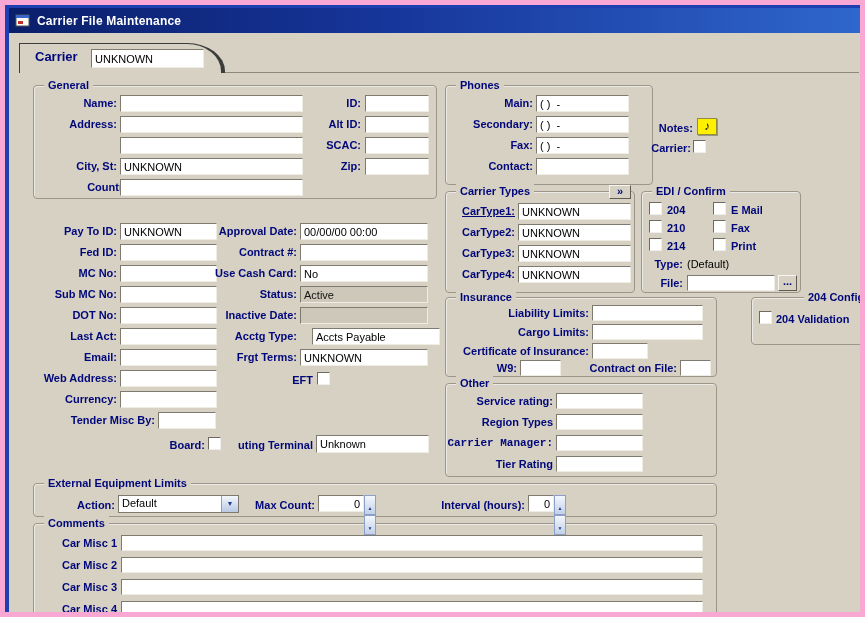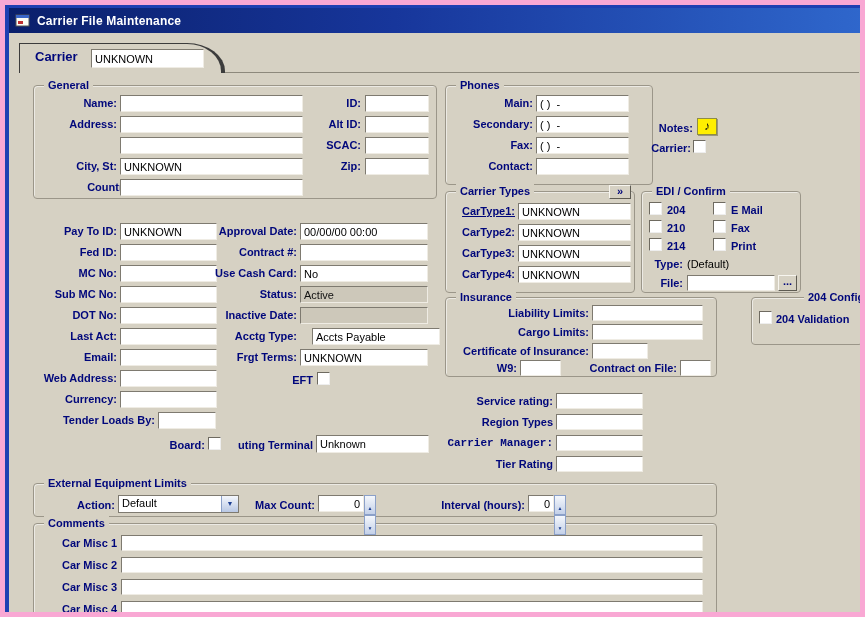--- a/index.html
+++ b/index.html
@@ -159,21 +159,21 @@
   <span class="lbl" style="left:12px;top:304px;width:100px;">DOT No:</span>
   <input class="txt" style="left: 115px; top: 302px; width: 97px; height: 17px;">
   <span class="lbl" style="left:12px;top:325px;width:100px;">Last Act:</span>
   <input class="txt" style="left: 115px; top: 323px; width: 97px; height: 17px;">
   <span class="lbl" style="left:12px;top:346px;width:100px;">Email:</span>
   <input class="txt" style="left: 115px; top: 344px; width: 97px; height: 17px;">
   <span class="lbl" style="left:12px;top:367px;width:100px;">Web Address:</span>
   <input class="txt" style="left: 115px; top: 365px; width: 97px; height: 17px;">
   <span class="lbl" style="left:12px;top:388px;width:100px;">Currency:</span>
   <input class="txt" style="left: 115px; top: 386px; width: 97px; height: 17px;">
-  <span class="lbl" style="left:20px;top:409px;width:130px;">Tender Loads By:</span>
+  <span class="lbl" style="left:20px;top:409px;width:130px;">Tender Misc By:</span>
   <input class="txt" style="left: 153px; top: 407px; width: 58px; height: 17px;">
   <span class="lbl" style="left:140px;top:434px;width:60px;">Board:</span>
   <div class="cb" style="left:203px;top:432px;"></div>
   <span class="lbl" style="left:220px;top:434px;width:88px;">uting Terminal</span>
   <input class="txt" style="left: 311px; top: 430px; width: 113px; height: 18px;" value="Unknown">
 
   <span class="lbl" style="left:180px;top:220px;width:112px;">Approval Date:</span>
   <input class="txt" style="left: 295px; top: 218px; width: 128px; height: 17px;" value="00/00/00 00:00">
   <span class="lbl" style="left:180px;top:241px;width:112px;">Contract #:</span>
   <input class="txt" style="left: 295px; top: 239px; width: 128px; height: 17px;">
@@ -197,20 +197,23 @@
   <input class="txt" style="left: 587px; top: 300px; width: 111px; height: 16px;">
   <span class="lbl" style="left:444px;top:321px;width:140px;">Cargo Limits:</span>
   <input class="txt" style="left: 587px; top: 319px; width: 111px; height: 16px;">
   <span class="lbl" style="left:444px;top:340px;width:140px;">Certificate of Insurance:</span>
   <input class="txt" style="left: 587px; top: 338px; width: 56px; height: 16px;">
   <span class="lbl" style="left:470px;top:357px;width:42px;">W9:</span>
   <input class="txt" style="left: 515px; top: 355px; width: 41px; height: 16px;">
   <span class="lbl" style="left:560px;top:357px;width:112px;">Contract on File:</span>
   <input class="txt" style="left: 675px; top: 355px; width: 31px; height: 16px;">
 
+  <div class="grp" style="left:440px;top:378px;width:272px;height:94px;">
+    <span class="grp-title">Other</span>
+  </div>
   <span class="lbl" style="left:440px;top:390px;width:108px;">Service rating:</span>
   <input class="txt" style="left: 551px; top: 388px; width: 87px; height: 16px;">
   <span class="lbl" style="left:440px;top:411px;width:108px;">Region Types</span>
   <input class="txt" style="left: 551px; top: 409px; width: 87px; height: 16px;">
   <span class="lbl" style="left:440px;top:432px;width:108px;font-family:Liberation Mono, monospace;">Carrier Manager:</span>
   <input class="txt" style="left: 551px; top: 430px; width: 87px; height: 16px;">
   <span class="lbl" style="left:440px;top:453px;width:108px;">Tier Rating</span>
   <input class="txt" style="left: 551px; top: 451px; width: 87px; height: 16px;">
 
   <div class="grp" style="left:28px;top:478px;width:684px;height:34px;">

